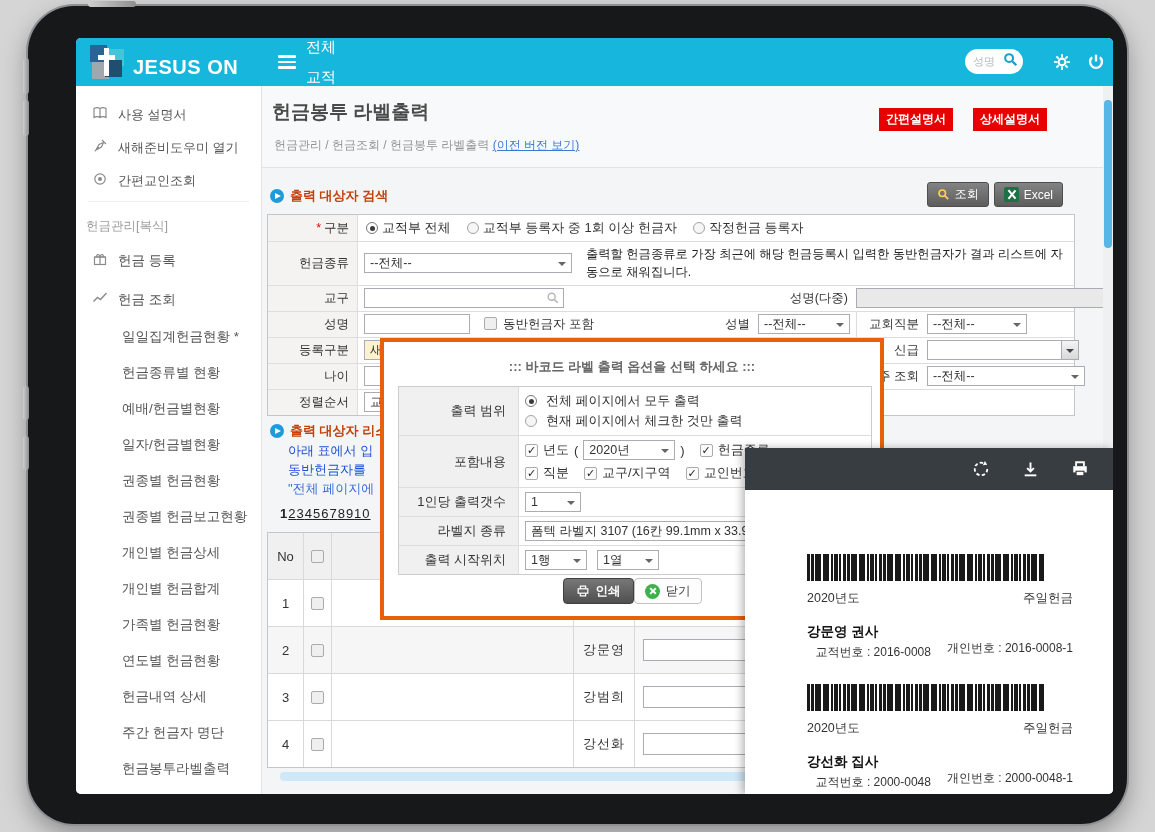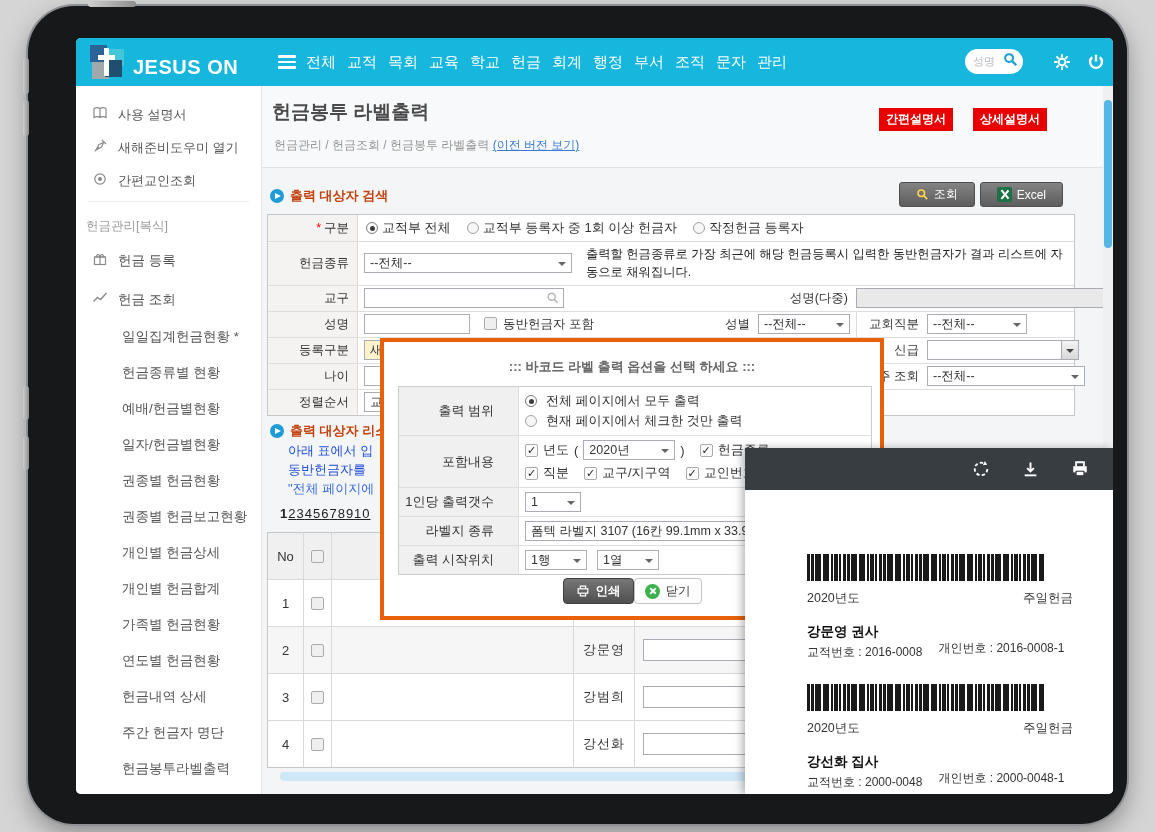--- a/index.html
+++ b/index.html
@@ -26,21 +26,21 @@
   .logo-ic .q { position:absolute; width:17px; height:17px; }
   .logo-ic .q1 { left:0; top:0;  background:#2a6496; }
   .logo-ic .q2 { right:0; top:4px; background:#43c6d8; }
   .logo-ic .q3 { left:2px; bottom:0; background:#9fa9ad; }
   .logo-ic .q4 { right:2px; bottom:2px; background:#1f4e6e; }
   .logo-ic .cross { position:absolute; left:14px; top:3px; width:5px; height:28px; background:#fff; }
   .logo-ic .cross:after { content:""; position:absolute; left:-6px; top:7px; width:17px; height:5px; background:#fff; }
   .logo-txt { color:#fff; font-size:20px; font-weight:bold; letter-spacing:.5px; }
   .burger { position:absolute; left:202px; top:17px; width:18px; cursor:pointer; }
   .burger i { display:block; height:2.5px; background:#fff; margin-bottom:3px; border-radius:1px; }
-  .topnav { position:absolute; left:230px; top:0; height:48px; display:flex; align-items:center; gap:11px; }
+  .topnav { position:absolute; left:230px; top:0; height:48px; display:flex; align-items:center; gap:11px;flex-direction:column; }
   .topnav span { color:#fff; font-size:15px; cursor:pointer; }
   .hsearch { position:absolute; left:889px; top:11px; width:58px; height:25px; background:#fff; border-radius:13px;
              display:flex; align-items:center; padding:0 5px 0 8px; justify-content:space-between; }
   .hsearch .ph { color:#b9bdc2; font-size:11px; }
   .icon-btn { position:absolute; top:15px; cursor:pointer; }
 
   
   .sidebar { position:absolute; left:0; top:48px; width:186px; height:708px; background:#fff; border-right:1px solid #e3e3e3; }
   .s-item { display:flex; align-items:center; gap:10px; padding:7px 0 7px 16px; font-size:13px; color:#555; cursor:pointer; }
   .s-sec { padding:16px 0 6px 10px; font-size:12.5px; color:#9b9b9b; }
@@ -55,21 +55,21 @@
   .crumb { position:absolute; left:12px; top:51px; font-size:12px; color:#949494; }
   .crumb a { color:#3a7ad9; text-decoration:underline; cursor:pointer; }
   .helpbtns { position:absolute; right:66px; top:22px; display:flex; gap:20px; }
   .rbtn { background:#e80000; color:#fff; font-size:12px; font-weight:bold; padding:3px 7px; cursor:pointer; }
 
   .secline { position:absolute; display:flex; align-items:center; gap:6px; font-size:13px; font-weight:bold; color:#c2410c; }
   .bullet { width:14px; height:14px; border-radius:50%; background:#1e9cd7; position:relative; flex:none; }
   .bullet:after { content:""; position:absolute; left:5px; top:4px; border:3.5px solid transparent; border-left:6px solid #fff; }
 
   .toolbtns { position:absolute; right:50px; top:96px; display:flex; gap:5px; }
-  .gbtn { height:25px; display:flex; align-items:center; gap:5px; padding:0 16px; border:1px solid #4e4e4e; border-radius:3px;
+  .gbtn { height:25px; display:flex; align-items:center; gap:5px; padding:0 9px; border:1px solid #4e4e4e; border-radius:3px;
           background:linear-gradient(#838383,#5d5d5d); color:#fff; font-size:12px; cursor:pointer; }
   .xlic { width:15px; height:15px; background:#1e7145; border-radius:2px; position:relative; }
   .xlic:before,.xlic:after { content:""; position:absolute; left:7px; top:2px; width:1.8px; height:11px; background:#fff; }
   .xlic:before { transform:rotate(40deg); } .xlic:after { transform:rotate(-40deg); }
 
   
   .ftable { position:absolute; left:5px; top:128px; width:808px; background:#fff; border:1px solid #c6c6c6; font-size:12.5px; color:#333; }
   .frow { display:flex; align-items:center; border-top:1px solid #ddd; min-height:26px; }
   .frow:first-child { border-top:none; }
   .flab { width:90px; align-self:stretch; flex:none; background:#f4f3f1; border-right:1px solid #ddd; display:flex;
@@ -120,21 +120,21 @@
   .vthumb { position:absolute; right:1px; top:14px; width:8px; height:148px; background:#56b6e6; border-radius:4px; }
 
   
   .modal { position:absolute; left:304px; top:300px; width:504px; height:282px; background:#fff;
            border:4px solid #e8610a; z-index:50; }
   .mtitle { text-align:center; margin-top:16px; font-size:13px; font-weight:bold; color:#666; }
   .mtable { position:absolute; left:14px; top:44px; width:474px; border:1px solid #ccc; font-size:13px; color:#333; }
   .mrow { display:flex; border-top:1px solid #ddd; }
   .mrow:first-child { border-top:none; }
   .mlab { width:120px; flex:none; background:#f0f0f0; border-right:1px solid #ddd; display:flex;
-          align-items:center; justify-content:flex-end; padding-right:24px; }
+          align-items:center; justify-content:flex-end; padding-right:12px; }
   .mval { flex:1; padding:4px 6px; }
   .mline { display:flex; align-items:center; gap:5px; height:20px; white-space:nowrap; }
   .mbtns { position:absolute; left:0; top:236px; width:100%; display:flex; justify-content:center; }
   .printbtn { height:26px; display:flex; align-items:center; gap:6px; padding:0 12px; border:1px solid #3f3f3f;
               border-radius:4px; background:linear-gradient(#777,#4f4f4f); color:#fff; font-size:12.5px; font-weight:bold; cursor:pointer; }
   .closebtn { height:26px; display:flex; align-items:center; gap:6px; padding:0 10px; border:1px solid #c2c2c2;
               border-radius:4px; background:#fdfdfd; color:#444; font-size:12.5px; cursor:pointer; }
   .greenx { width:15px; height:15px; border-radius:50%; background:#3cb14d; position:relative; }
   .greenx:before,.greenx:after { content:""; position:absolute; left:7px; top:3.5px; width:1.8px; height:8px; background:#fff; }
   .greenx:before { transform:rotate(45deg); } .greenx:after { transform:rotate(-45deg); }
@@ -147,21 +147,21 @@
   .pvhead span { cursor:pointer; display:flex; }
   .plabel { margin-left:62px; width:266px; }
   .pl1 { padding-top:64px; }
   .pl2 { padding-top:23px; }
   .bc { width:237px; height:27px; background-color:#fff;
         background-image:repeating-linear-gradient(90deg,#191919 0 2px,transparent 2px 4px),
                          repeating-linear-gradient(90deg,#191919 0 3px,transparent 3px 9px),
                          repeating-linear-gradient(90deg,#191919 0 1px,transparent 1px 6px); }
   .prow { display:flex; justify-content:space-between; margin-top:9px; font-size:12.5px; color:#333; }
   .pname { margin-top:16px; font-size:13.5px; font-weight:bold; color:#111; }
-  .pnums { display:flex; align-items:baseline; margin-top:3px; font-size:12px; color:#333; }
+  .pnums { display:flex; align-items:baseline; margin-top:3px; font-size:12px; color:#333;justify-content:flex-end; }
   .pnums .pn2 { margin-left:16px; position:relative; top:-4px; }
 </style>
 </head>
 <body>
 
 <div class="tablet">
   <div class="side-btn sb-top"></div>
   <div class="side-btn sb1"></div>
   <div class="side-btn sb2"></div>
   <div class="side-btn sb3"></div>

